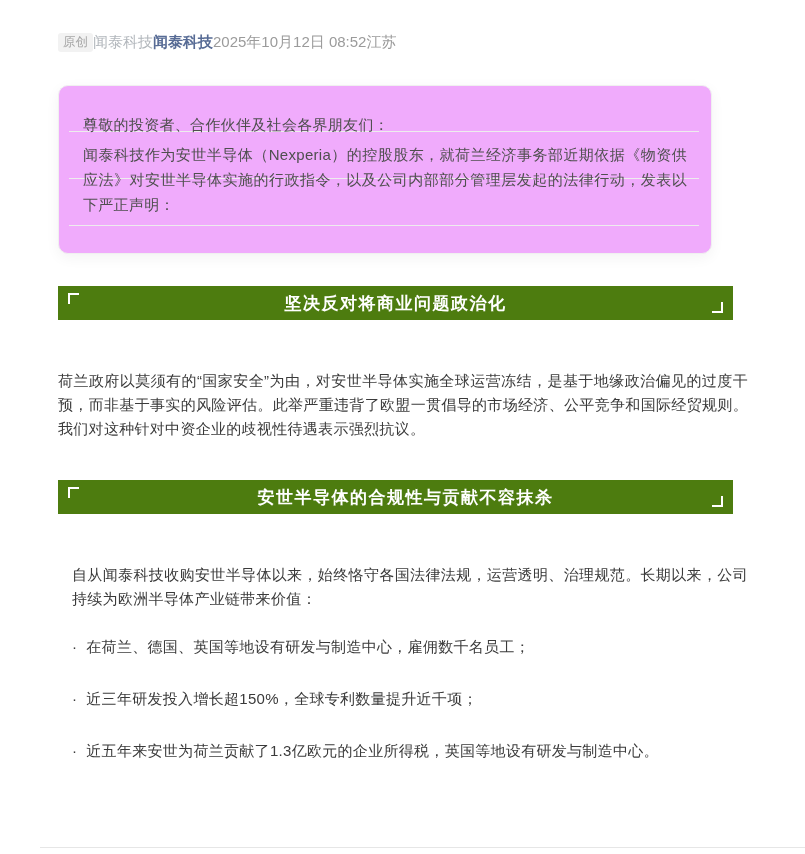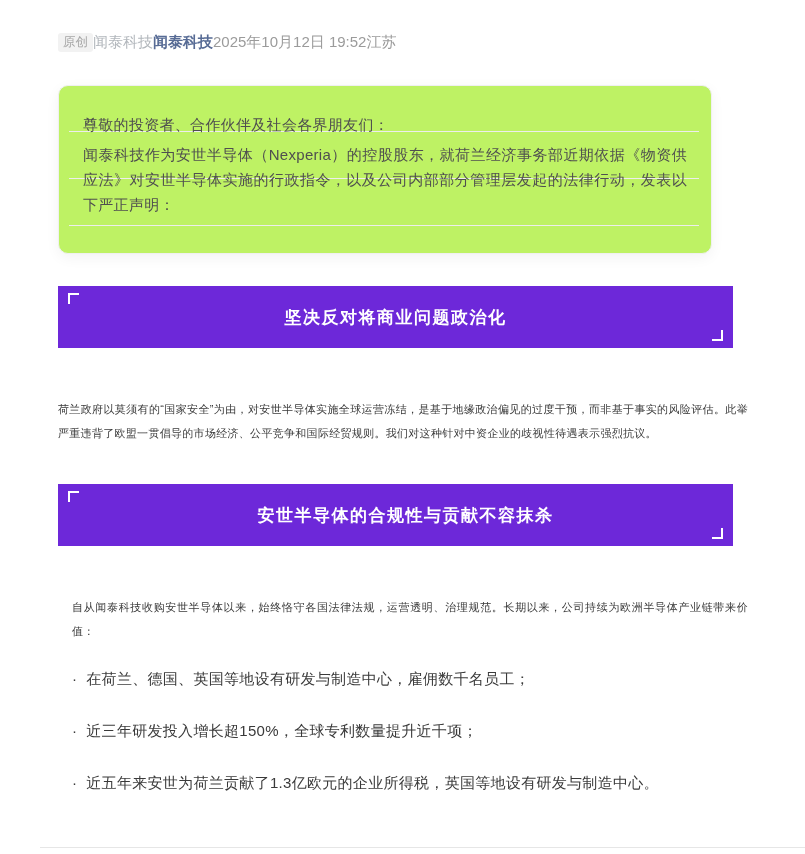--- a/index.html
+++ b/index.html
@@ -50,43 +50,43 @@
     margin-top: 33px;
     width: 654px;
     border: 1px solid #f0f0f0;
     border-radius: 10px;
     box-shadow: 0 4px 14px rgba(0,0,0,0.05);
     padding: 26px 24px 36px 24px;
     font-size: 15px;
     line-height: 25px;
     color: #4f4f4f;
     letter-spacing: 0.3px;
-    background: #bef264;
+    background: #f0abfc;
     overflow: hidden;
   }
   .letter-card::before {
     content: "";
     position: absolute;
     left: 10px; right: 12px; top: 0; bottom: 4px;
     background: repeating-linear-gradient(
       to bottom,
       transparent 0, transparent 45px,
       #ededed 45px, #ededed 46px,
       transparent 46px, transparent 47px);
     pointer-events: none;
   }
   .letter-card p { position: relative; z-index: 1; margin: 0; }
   .letter-card .intro { margin-top: 5px; text-align: justify; }
 
   
   .banner {
     position: relative;
     width: 675px;
-    height: 62px;
-    background: #6d28d9;
+    height: 34px;
+    background: #4d7c0f;
     display: flex;
     align-items: center;
     justify-content: center;
   }
   .banner-1 { margin-top: 32px; }
   .banner-2 { margin-top: 39px; padding-left: 20px; }
   .banner h2 {
     margin: 0;
     color: #ffffff;
     font-size: 17px;
@@ -105,21 +105,21 @@
   .corner-br {
     bottom: 7px; right: 10px;
     border-bottom: 2.5px solid #fff;
     border-right: 2.5px solid #fff;
   }
 
   
   .body-para {
     width: 690px;
     margin: 49px 0 0 0;
-    font-size: 11px;
+    font-size: 15px;
     line-height: 24px;
     color: #3a3a3a;
     letter-spacing: 0.3px;
     text-align: justify;
   }
   .section-2 { padding-left: 14px; }
   .section-2 .body-para { width: 676px; }
 
   .bullet {
     display: flex;
@@ -144,21 +144,21 @@
 </head>
 <body>
 
 <div class="article">
 
 
   <div class="meta">
     <span class="badge">原创</span>
     <span class="author">闻泰科技</span>
     <span class="account">闻泰科技</span>
-    <span class="meta-gray">2025年10月12日 19:52</span>
+    <span class="meta-gray">2025年10月12日 08:52</span>
     <span class="meta-gray">江苏</span>
   </div>
 
   <div class="letter-card">
     <p class="salutation">尊敬的投资者、合作伙伴及社会各界朋友们：</p>
     <p class="intro">闻泰科技作为安世半导体（Nexperia）的控股股东，就荷兰经济事务部近期依据《物资供应法》对安世半导体实施的行政指令，以及公司内部部分管理层发起的法律行动，发表以下严正声明：</p>
   </div>
 
   <div class="banner banner-1">
     <span class="corner corner-tl"></span>

